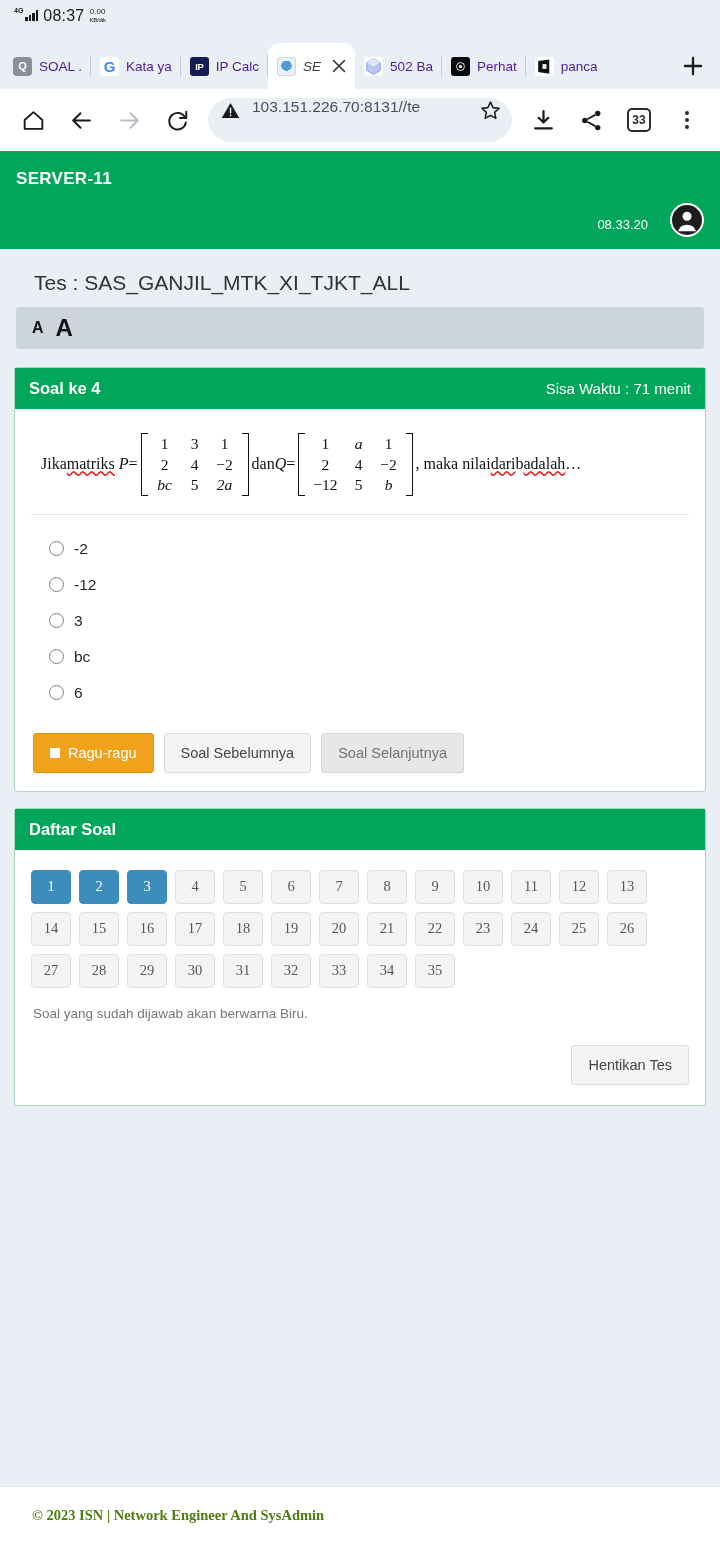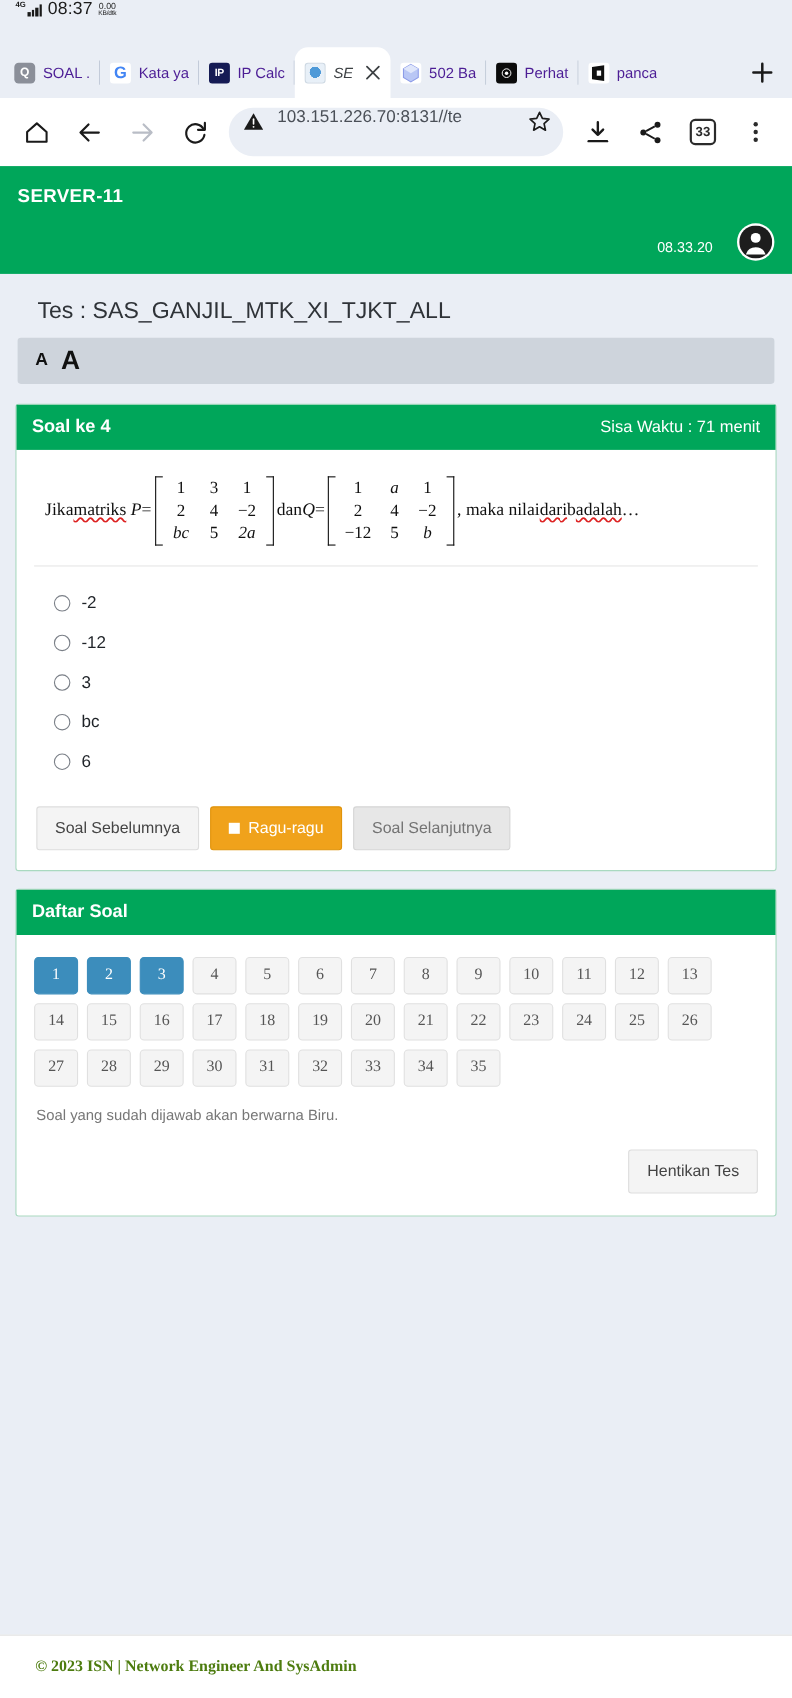--- a/index.html
+++ b/index.html
@@ -7,21 +7,21 @@
     width: 720px; height: 1544px;
     font-family: "Liberation Sans", sans-serif;
     background: #eaeef5;
     overflow: hidden;
   }
 
   
   .statusbar {
     height: 31px; width: 100%;
     background: #eaeef5;
-    display: flex; align-items: flex-start;
+    display: flex; align-items: center;
     padding: 0 14px;
     color: #1a1a1a;
   }
   .sb-left { display: flex; align-items: center; gap: 5px; }
   .sb-right { margin-left: auto; display: flex; align-items: center; gap: 6px; margin-top: 44px; }
   .net-badge { font-size: 7px; font-weight: bold; line-height: 1; position: relative; top: -5px; }
   .sig-bars { display: flex; align-items: flex-end; gap: 1px; height: 11px; margin-left: -3px; }
   .sig-bars i { width: 2.5px; background: #1a1a1a; display: block; }
   .sig-bars i:nth-child(1){height:4px}
   .sig-bars i:nth-child(2){height:6px}
@@ -469,25 +469,25 @@
         <div class="opt">
           <span class="radio"></span>
           <span class="opt-label">bc</span>
         </div>
         <div class="opt">
           <span class="radio"></span>
           <span class="opt-label">6</span>
         </div>
 
         <div class="navrow">
-          <button class="btn btn-default">Soal Sebelumnya</button>
           <button class="btn btn-warn">
             <span class="chk"></span>
             <span>Ragu-ragu</span>
           </button>
+          <button class="btn btn-default">Soal Sebelumnya</button>
           <button class="btn btn-gray">Soal Selanjutnya</button>
         </div>
 
       </div>
     </div>
 
     <div class="card">
       <div class="card-head">
         <span>Daftar Soal</span>
       </div>

